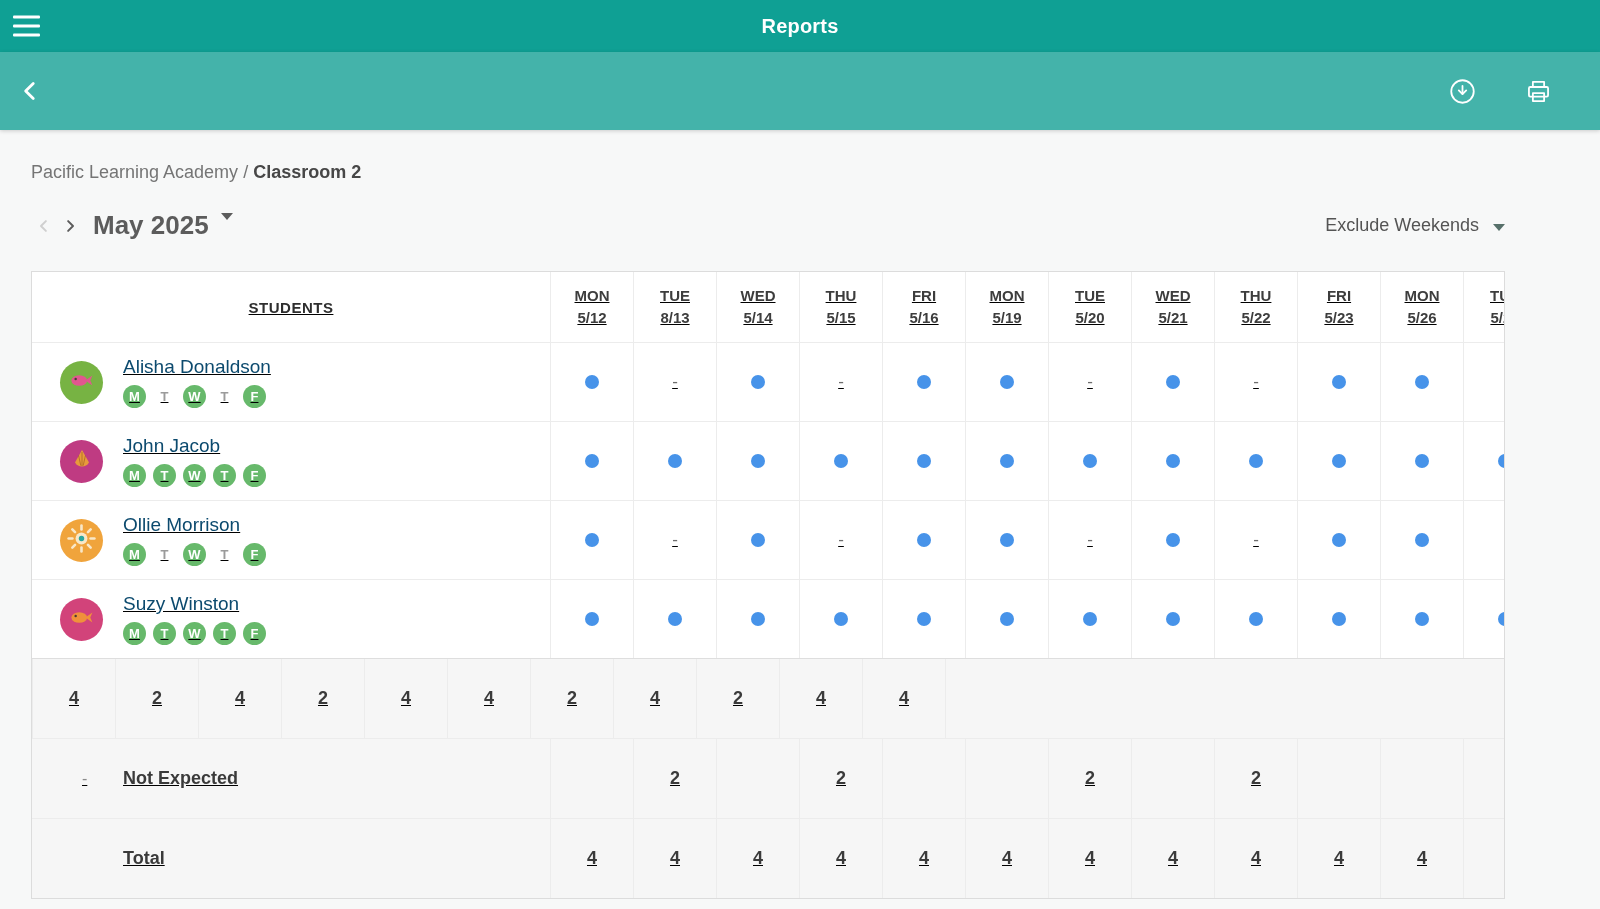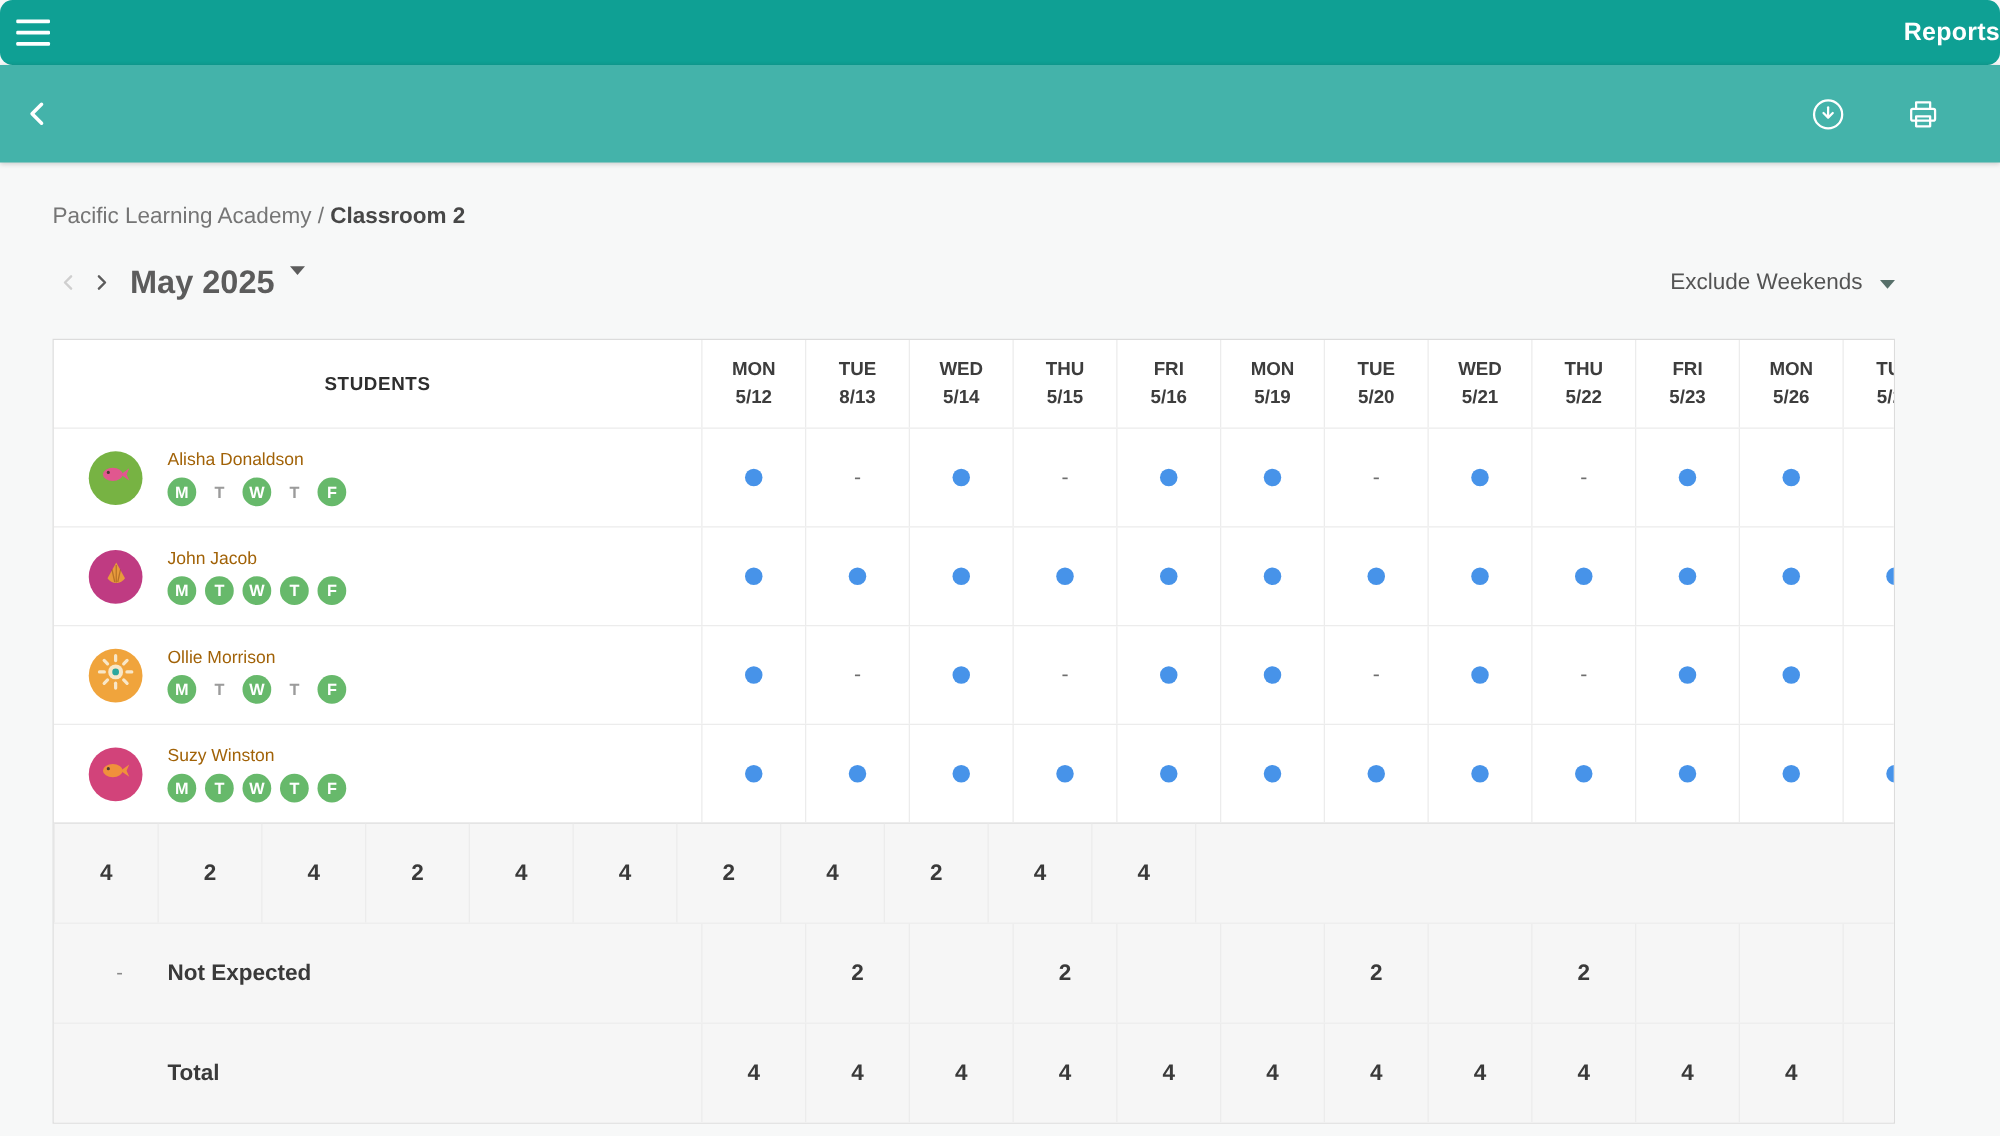--- a/index.html
+++ b/index.html
@@ -1,74 +1,74 @@
 <!DOCTYPE html>
 <html><head>
 <meta charset="utf-8">
 <style>
   * { box-sizing: border-box; margin: 0; padding: 0; }
   html,body { width:1600px; height:909px; overflow:hidden; }
   body { font-family:"Liberation Sans", sans-serif; background:#f7f8f8; }
 
   
   .app-bar { height:52px; background:#0fa094; position:relative;
-             display:flex; align-items:center; justify-content:flex-end;border-radius:10px; }
+             display:flex; align-items:center; justify-content:center; }
   .app-bar .bar-title { color:#fff; font-size:20px; font-weight:bold; letter-spacing:.2px; }
   .menu-btn { position:absolute; left:13px; top:50%; transform:translateY(-50%);
               width:27px; height:21px; display:flex; flex-direction:column;
               justify-content:space-between; cursor:pointer; }
   .menu-btn span { display:block; height:3px; background:#fff; border-radius:1px; }
 
   
   .sub-bar { height:78px; background:#44b3aa; position:relative;
              display:flex; align-items:center; justify-content:center;
              box-shadow:0 1px 4px rgba(0,0,0,.18); }
   .sub-bar .bar-title { color:#fff; font-size:25px; font-weight:500; }
   .back-btn { position:absolute; left:10px; top:50%; transform:translateY(-50%);
               width:40px; height:40px; display:flex; align-items:center; justify-content:center; cursor:pointer; }
   .icon-btn { position:absolute; top:50%; transform:translateY(-50%);
               width:40px; height:40px; display:flex; align-items:center; justify-content:center; cursor:pointer; }
   .icon-btn.dl { right:118px; }
   .icon-btn.pr { right:42px; }
 
   
-  .content { padding-left:42px; }
+  .content { padding-left:31px; }
   .breadcrumb { margin-top:32px; font-size:18px; color:#757575; }
   .breadcrumb .crumb-strong { color:#474747; font-weight:bold; }
 
   .controls-row { width:1474px; margin-top:27px; display:flex; align-items:center; }
   .nav-arrow { width:26px; height:30px; display:flex; align-items:center; justify-content:center; cursor:pointer; }
   .month-dd { display:flex; align-items:flex-start; margin-left:10px; cursor:pointer; }
   .month-label { font-size:26px; font-weight:bold; color:#5c5c5c; }
   .caret { width:0; height:0; border-left:6px solid transparent; border-right:6px solid transparent;
            border-top:7px solid #5c5c5c; margin-left:12px; margin-top:3px; }
   .exclude-dd { margin-left:auto; display:flex; align-items:center; cursor:pointer; }
   .exclude-label { font-size:18px; color:#545454; }
   .exclude-dd .caret { border-top-color:#57706a; margin-left:14px; }
 
   
   .table-wrap { width:1474px; margin-top:30px; background:#fff;
-                border:1px solid #dcdcdc; overflow:hidden; }
+                border:1px solid #dcdcdc; overflow:hidden;text-decoration:underline; }
   .t-row { display:flex; width:1514px; border-top:1px solid #ececec; background:#fff; }
   .t-row.header { border-top:none; height:70px; }
   .cell { flex:none; }
   .students-cell { width:518px; }
   .day-cell { width:83px; border-left:1px solid #ececec;
               display:flex; align-items:center; justify-content:center; }
   .header .students-cell { display:flex; align-items:center; justify-content:center;
                            font-size:15px; font-weight:bold; letter-spacing:.5px; color:#2e2e2e; }
   .header .day-cell { flex-direction:column; font-size:15px; font-weight:bold;
                       color:#3d3d3d; line-height:1.5; }
 
   .student-row { height:79px; }
   .student-info { display:flex; align-items:center; padding-left:28px; }
   .avatar { width:43px; height:43px; border-radius:50%; flex:none;
             display:flex; align-items:center; justify-content:center; overflow:hidden; }
   .s-text { margin-left:20px; }
-  .s-name { font-size:14px; color:#a16207; }
+  .s-name { font-size:19px; color:#0c4a6e; }
   .badges { display:flex; gap:7px; margin-top:7px; }
   .badge { width:23px; height:23px; border-radius:50%; display:flex; align-items:center;
            justify-content:center; font-size:13px; font-weight:bold; }
   .badge.on  { background:#67b96b; color:#fff; }
   .badge.off { background:transparent; color:#9b9b9b; }
 
   .dot { width:14px; height:14px; border-radius:50%; background:#4793e9; }
   .dash { color:#6e6e6e; font-size:17px; }
 
   .summary-row { height:80px; background:#f6f6f6; }

